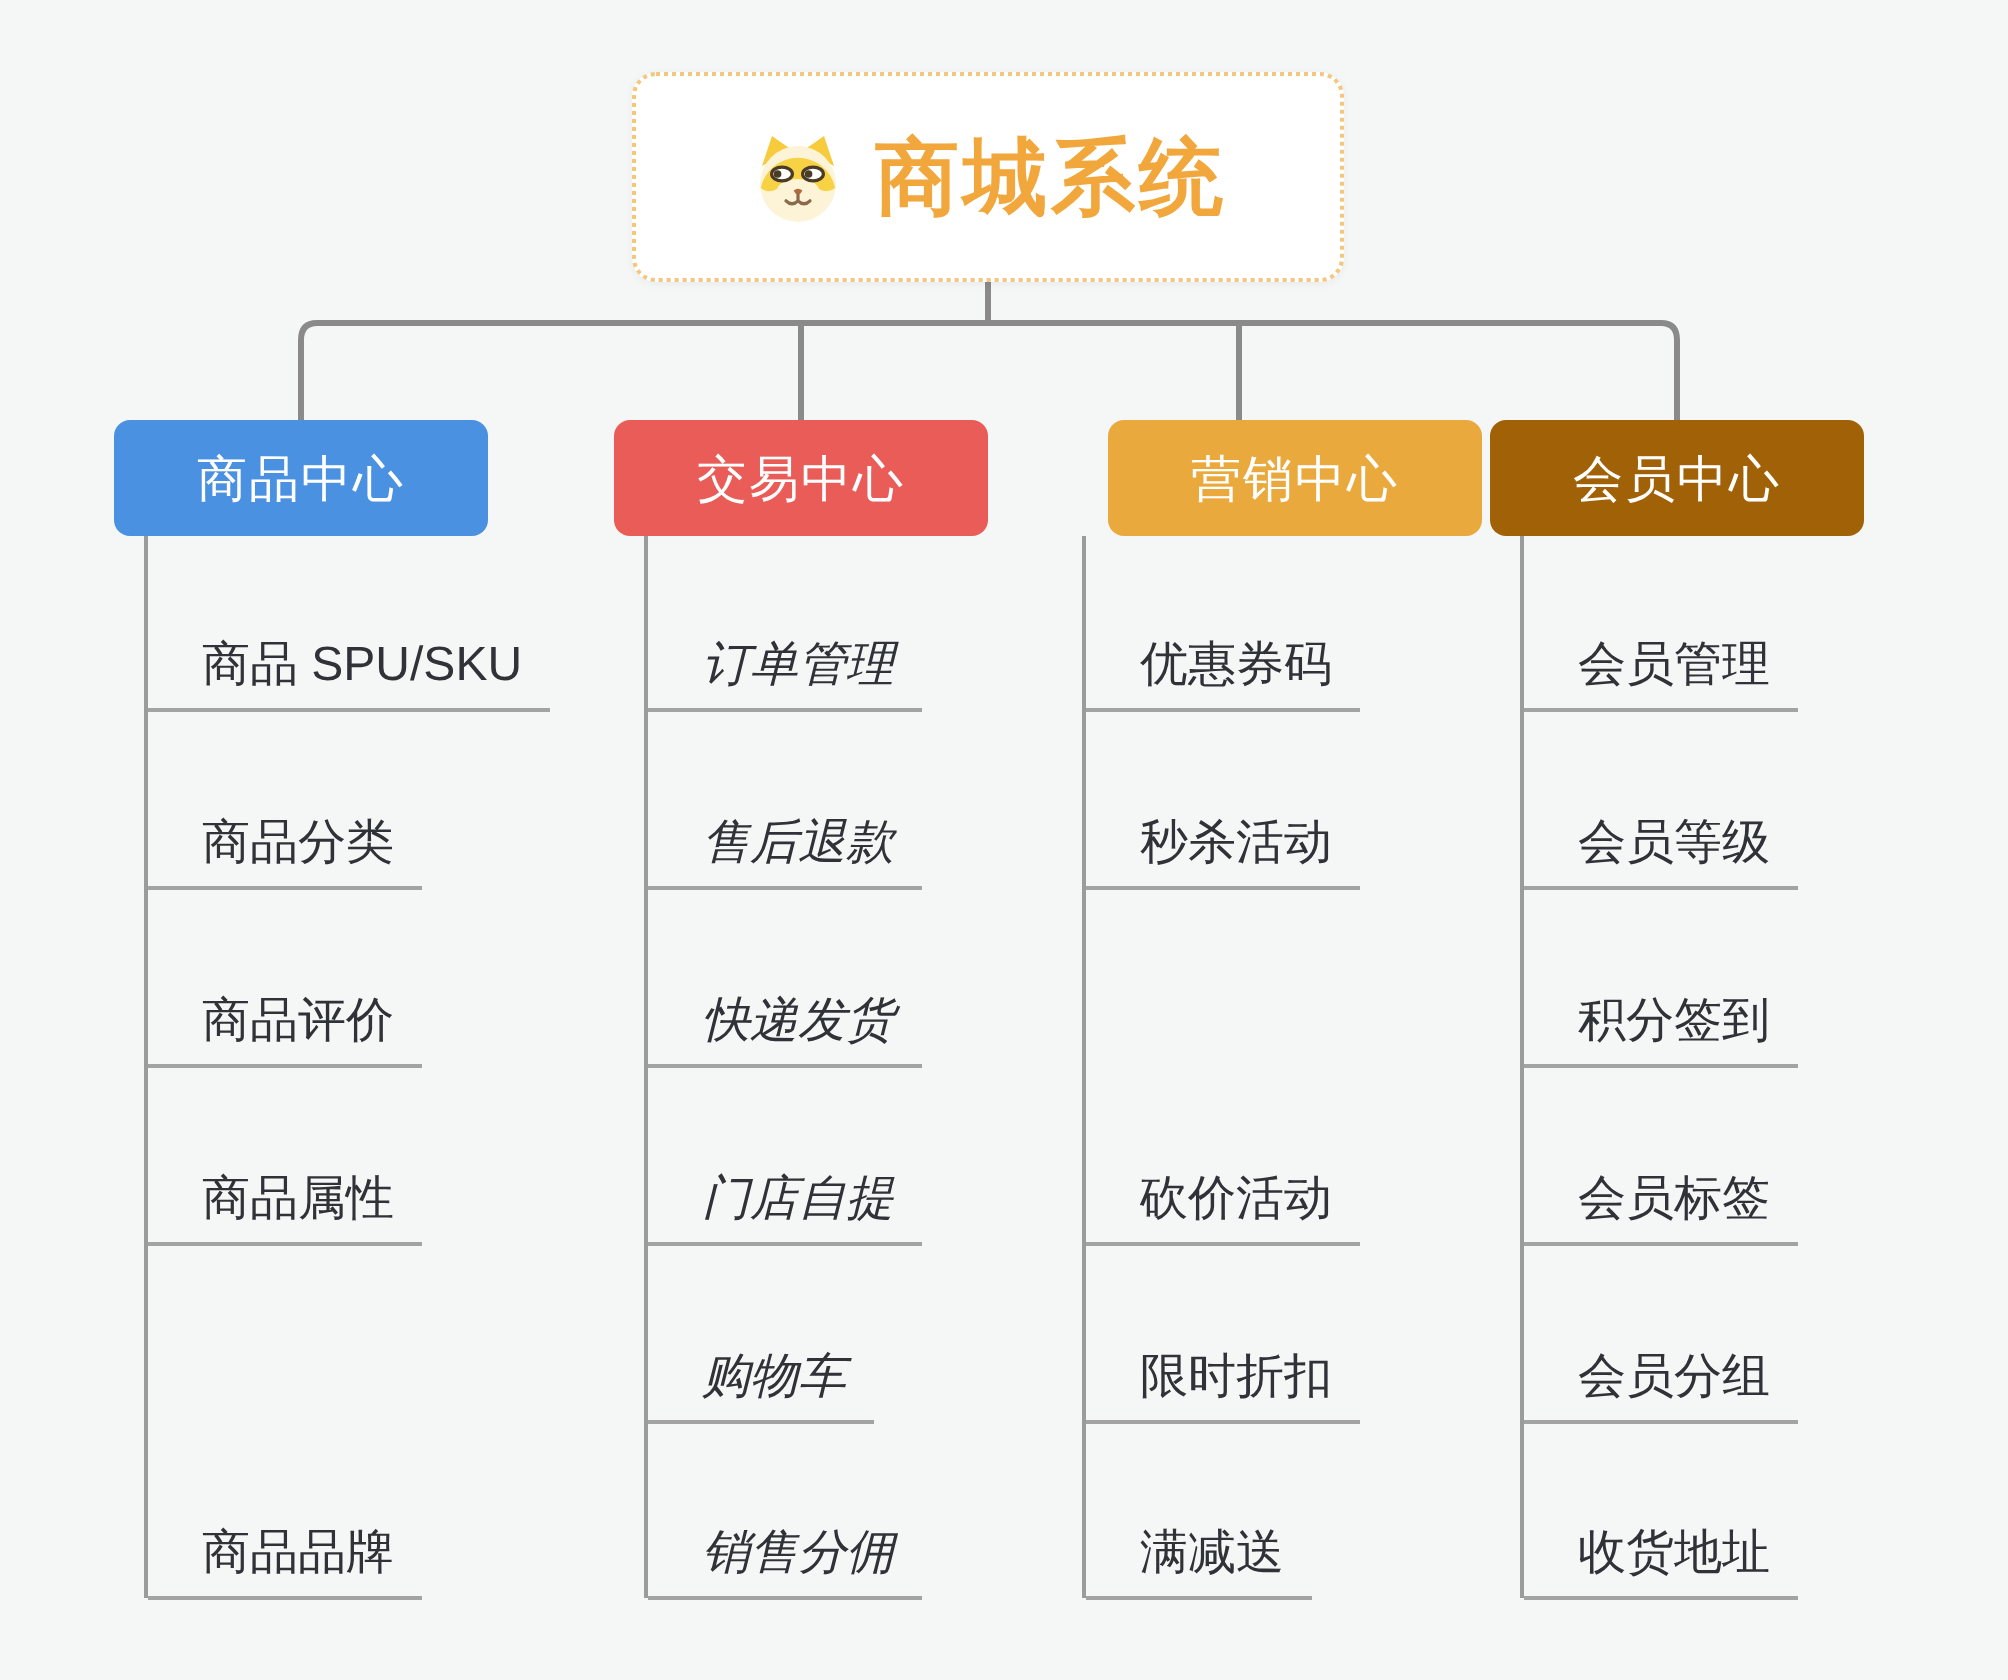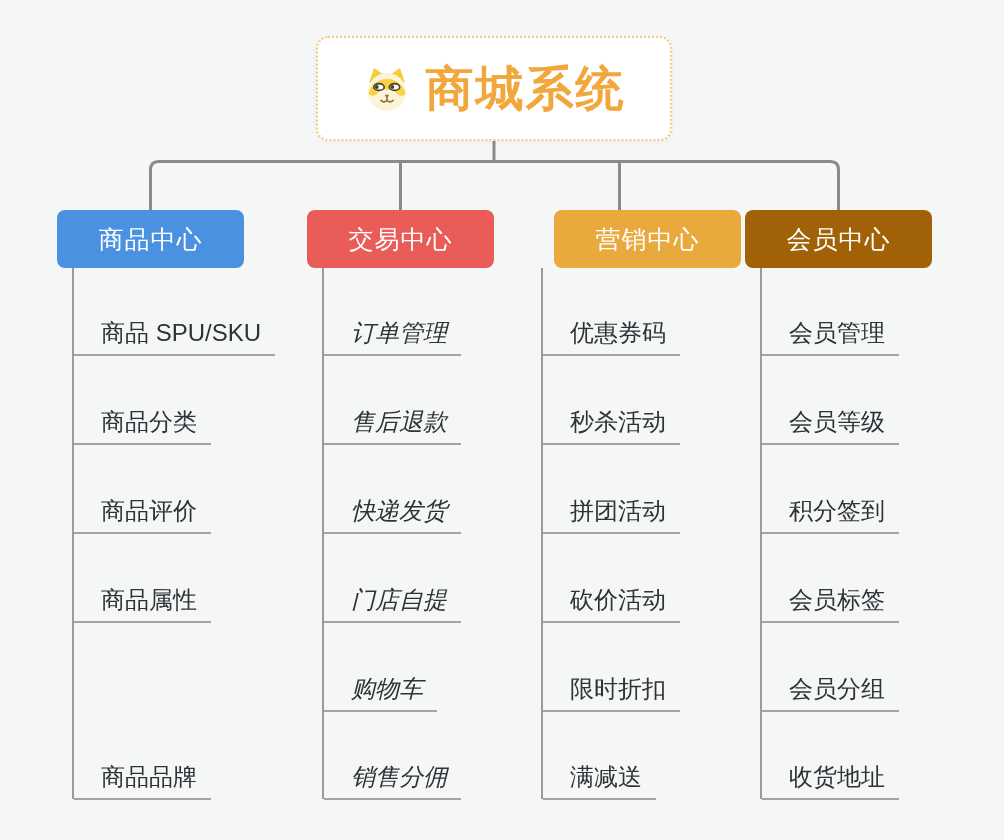--- a/index.html
+++ b/index.html
@@ -16,21 +16,21 @@
 
   
   .root{
     position:absolute;left:316px;top:36px;width:356px;height:105px;
     background:#FFFFFF;border:2px dotted #F3C77D;border-radius:12px;
     box-sizing:border-box;
     display:flex;align-items:center;justify-content:center;gap:15px;
     box-shadow:0 1px 4px rgba(0,0,0,0.05);
   }
   .root-title{
-    font-size:48px;font-weight:600;color:#F1A73C;letter-spacing:2px;line-height:1;
+    font-size:42px;font-weight:600;color:#F1A73C;letter-spacing:2px;line-height:1;
   }
   .root-icon{width:48px;height:46px;display:block;}
 
   
   .branch-box{
     position:absolute;top:210px;width:187px;height:58px;
     border-radius:8px;color:#FFFFFF;font-size:25px;
     display:flex;align-items:center;justify-content:center;
     letter-spacing:1px;
   }
@@ -102,21 +102,20 @@
     <div class="leaf r3">快递发货</div>
     <div class="leaf r4">门店自提</div>
     <div class="leaf r5">购物车</div>
     <div class="leaf r6">销售分佣</div>
   </div>
 
   <div class="branch-box bb3" style="background-color: rgb(233, 169, 61);">营销中心</div>
   <div class="trunk tr3">
     <div class="leaf r1">优惠券码</div>
     <div class="leaf r2">秒杀活动</div>
-    <div class="leaf r3">拼团活动</div>
     <div class="leaf r4">砍价活动</div>
     <div class="leaf r5">限时折扣</div>
     <div class="leaf r6">满减送</div>
   </div>
 
   <div class="branch-box bb4" style="background-color: #a16207;">会员中心</div>
   <div class="trunk tr4">
     <div class="leaf r1">会员管理</div>
     <div class="leaf r2">会员等级</div>
     <div class="leaf r3">积分签到</div>

